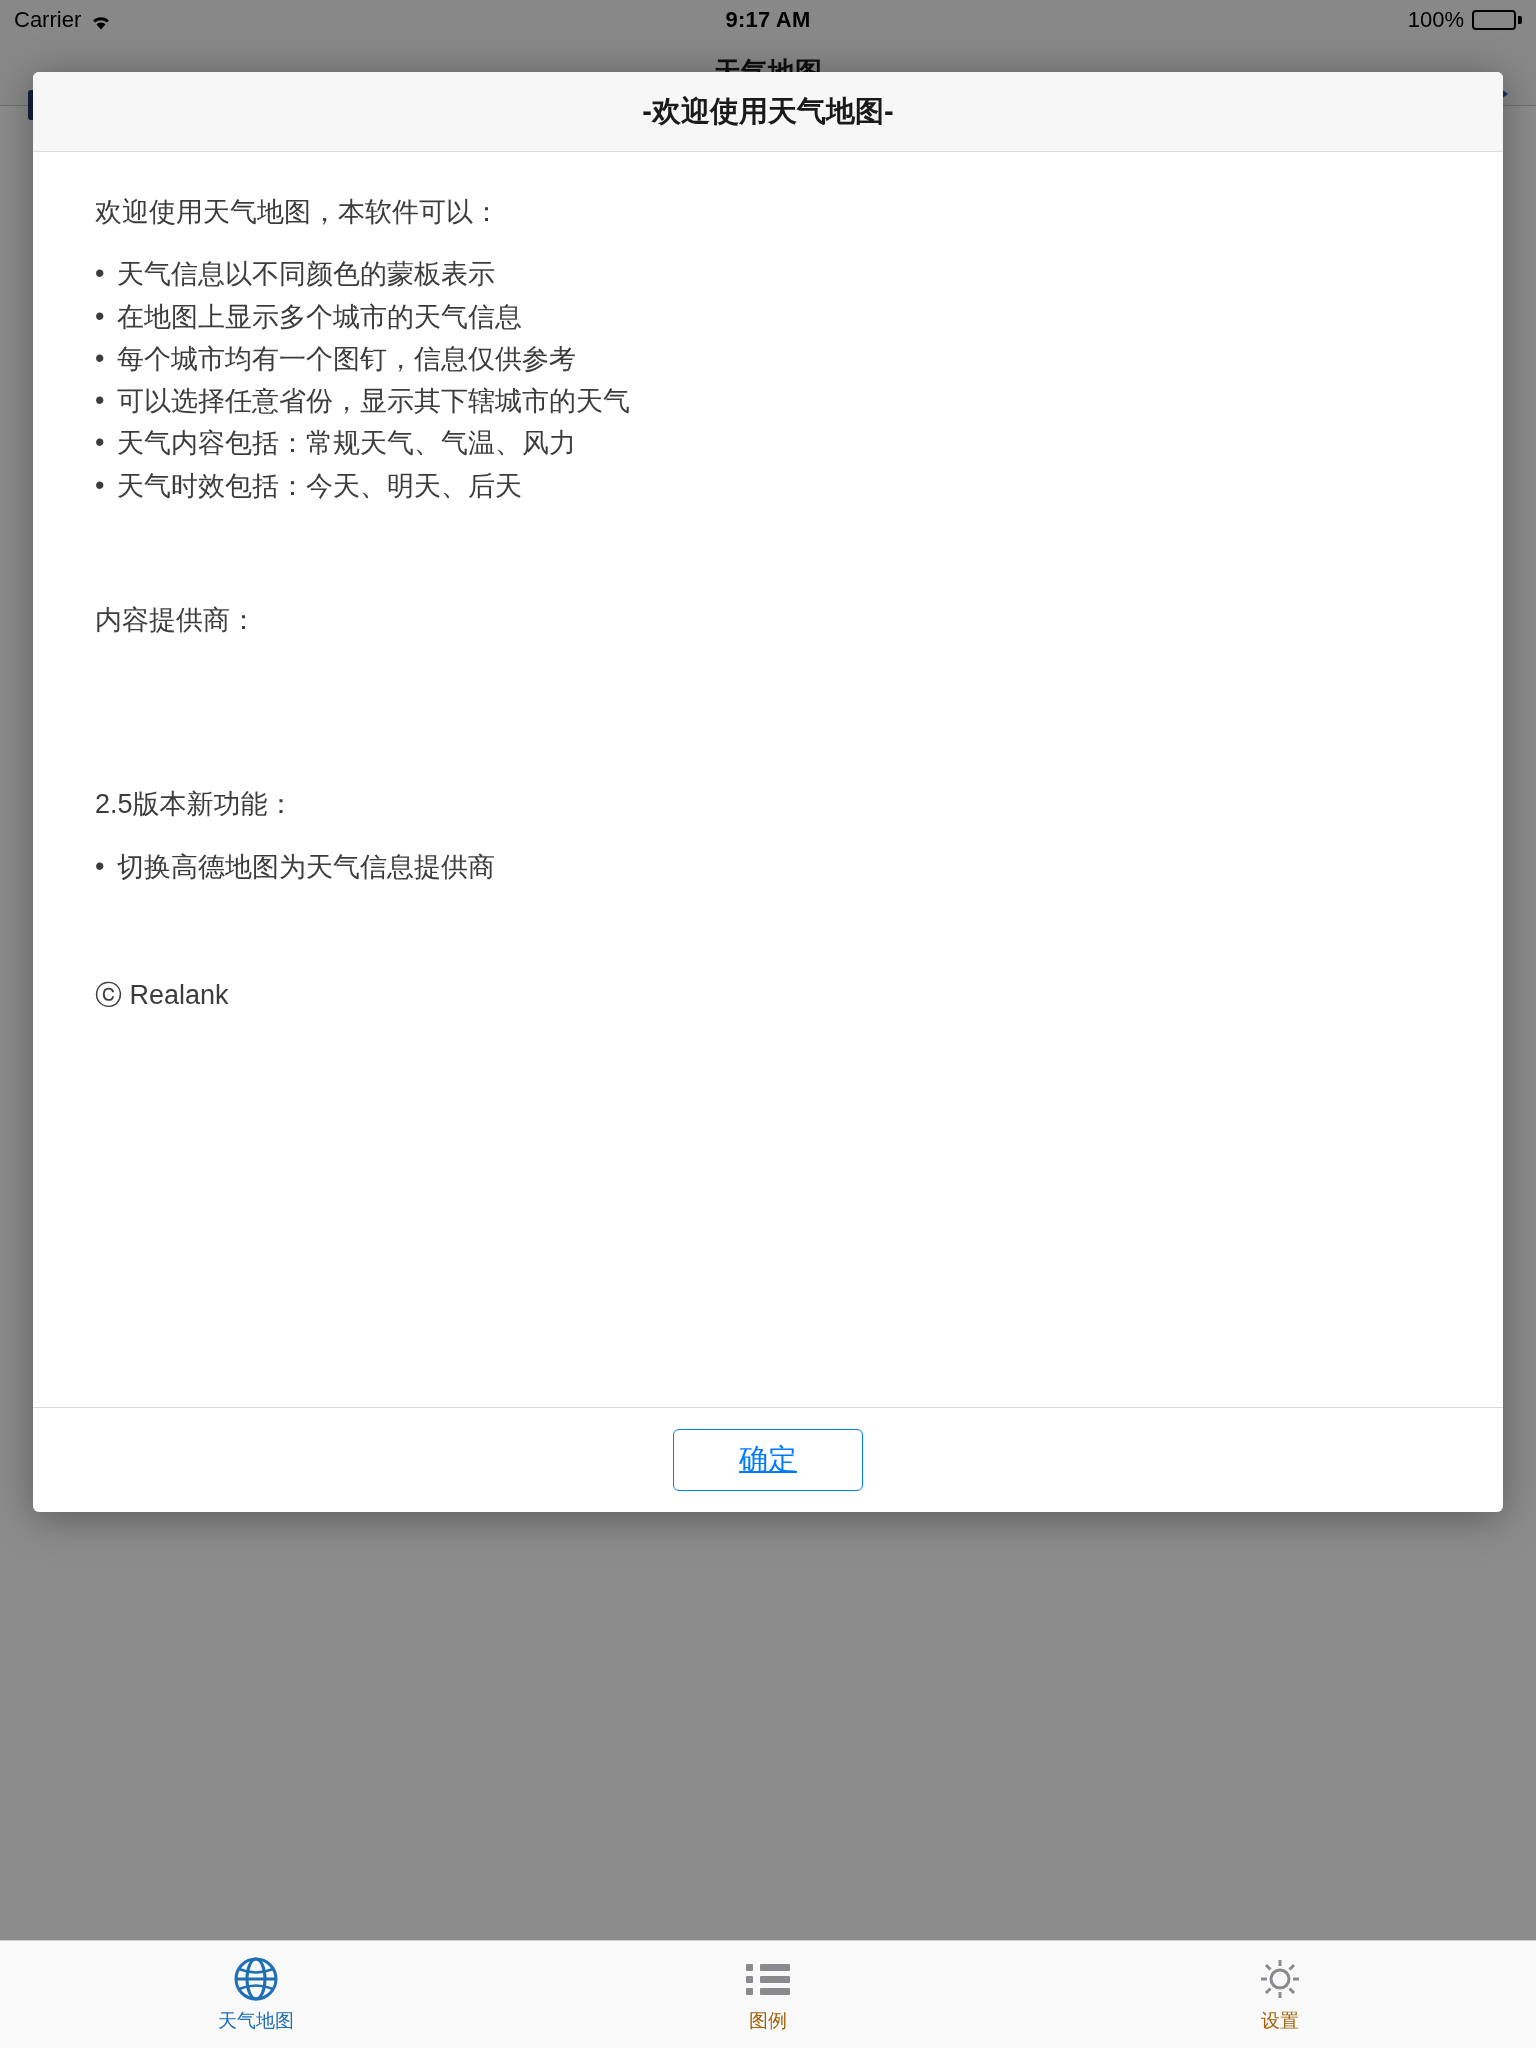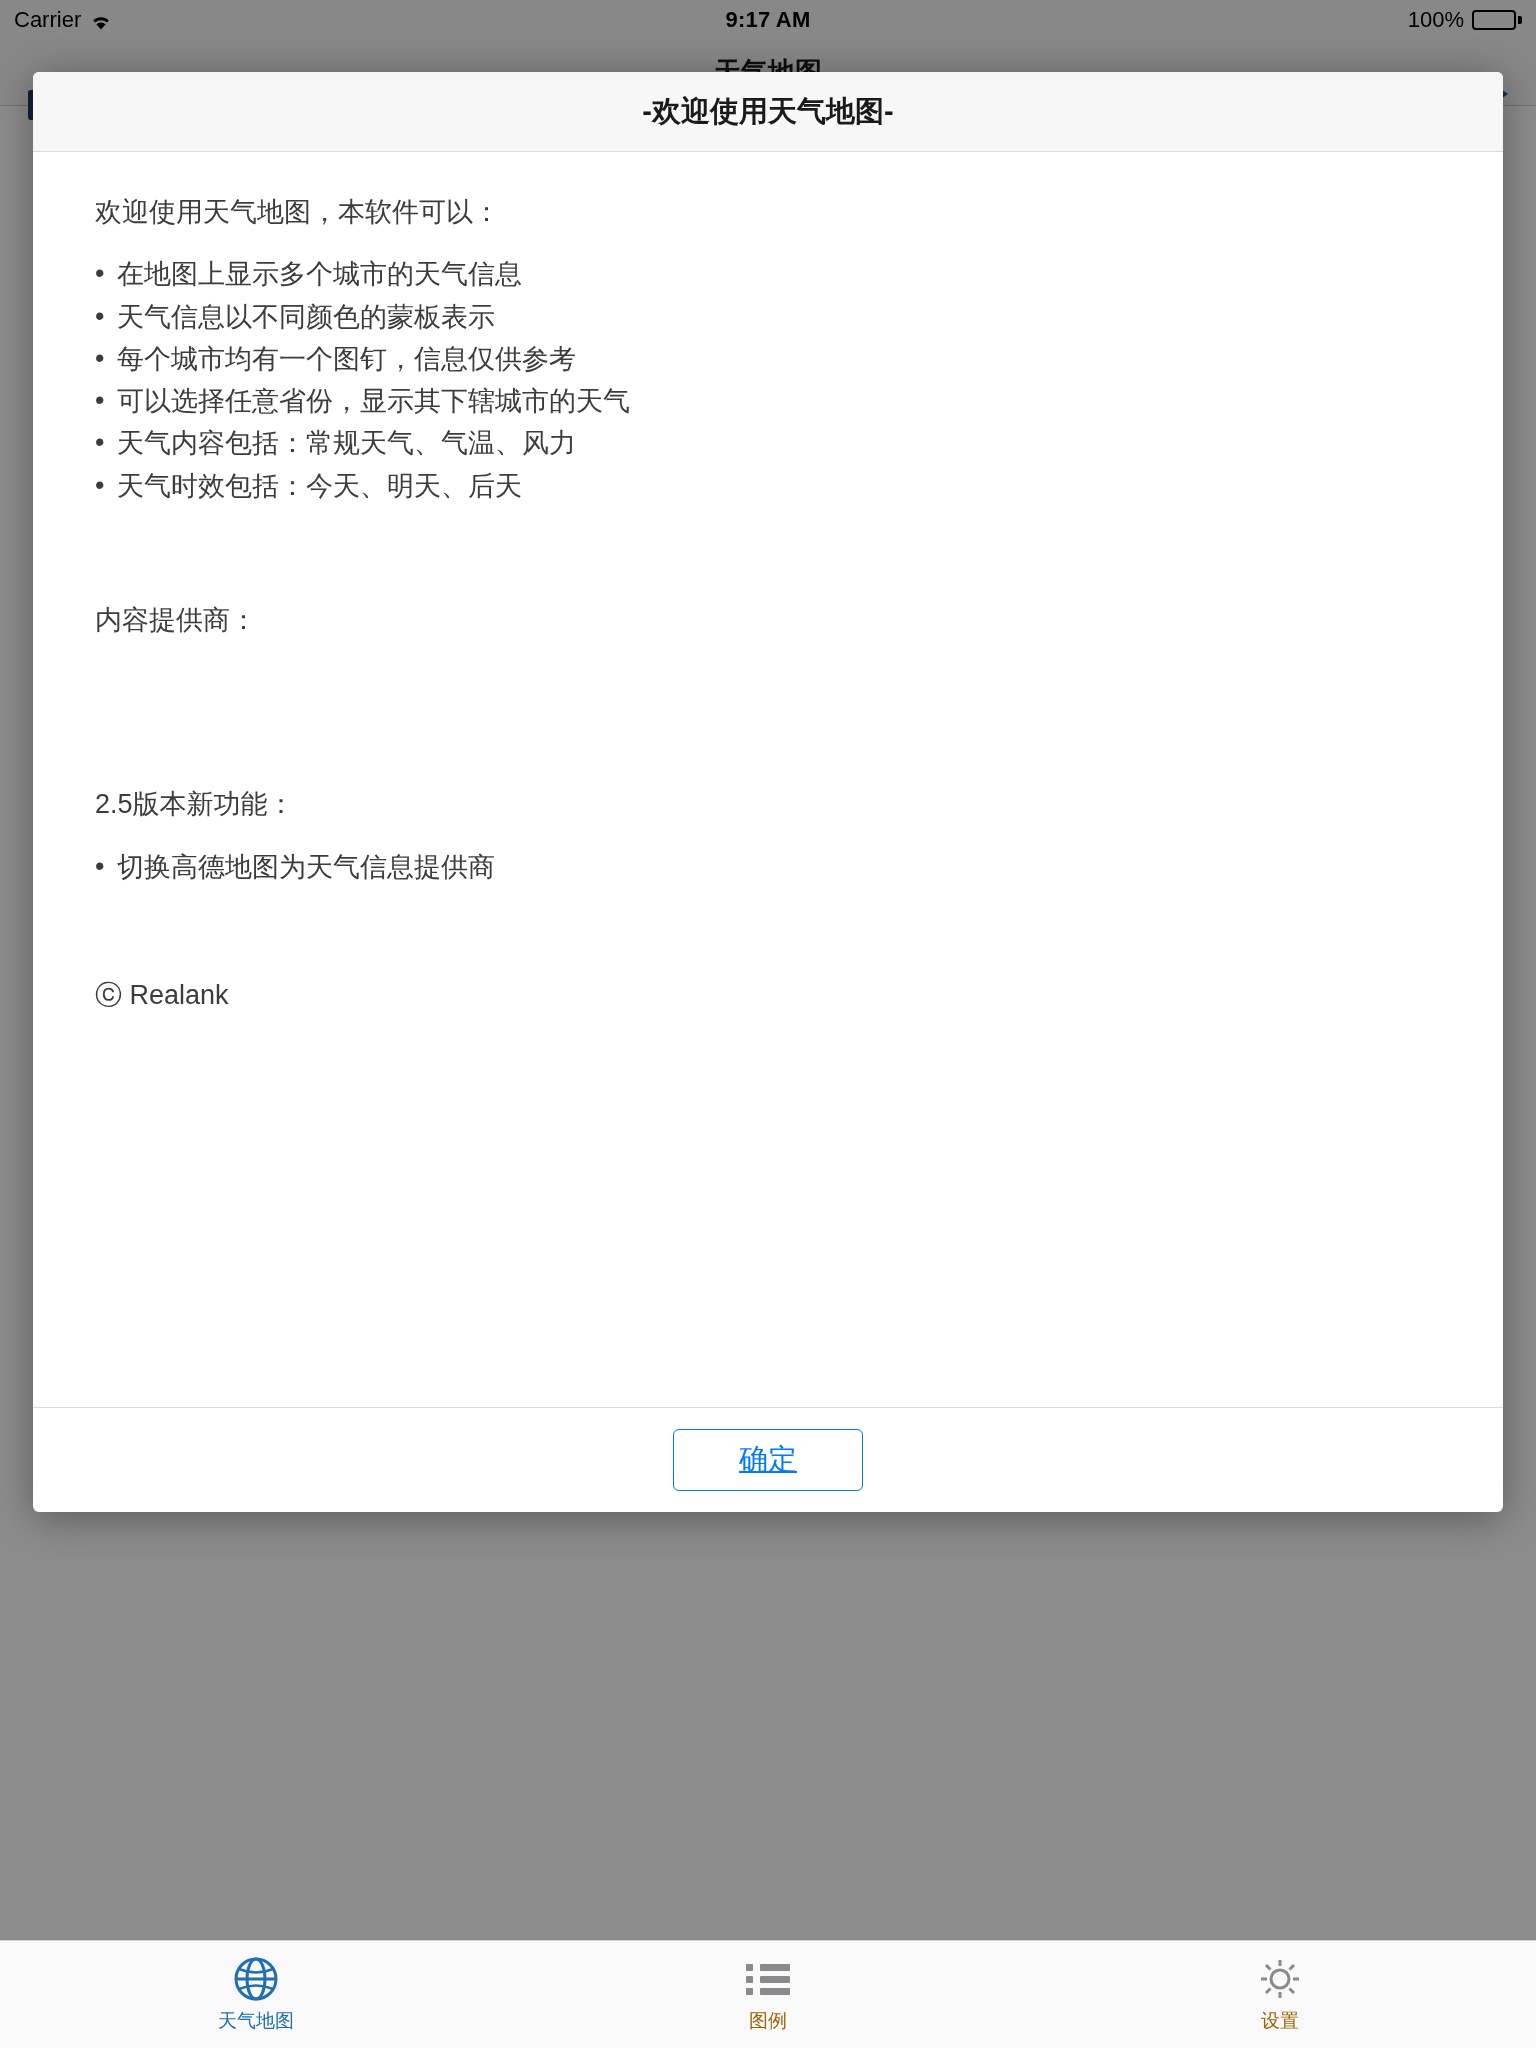--- a/index.html
+++ b/index.html
@@ -296,22 +296,22 @@
 
     <div class="modal-header">
       <div class="modal-title">-欢迎使用天气地图-</div>
     </div>
 
     <div class="modal-body">
 
       <div class="para">欢迎使用天气地图，本软件可以：</div>
 
       <div class="bullets">
+        <div class="bullet">天气信息以不同颜色的蒙板表示</div>
         <div class="bullet">在地图上显示多个城市的天气信息</div>
-        <div class="bullet">天气信息以不同颜色的蒙板表示</div>
         <div class="bullet">每个城市均有一个图钉，信息仅供参考</div>
         <div class="bullet">可以选择任意省份，显示其下辖城市的天气</div>
         <div class="bullet">天气内容包括：常规天气、气温、风力</div>
         <div class="bullet">天气时效包括：今天、明天、后天</div>
       </div>
 
       <div class="gap-xl"></div>
 
       <div class="para">内容提供商：</div>
 

